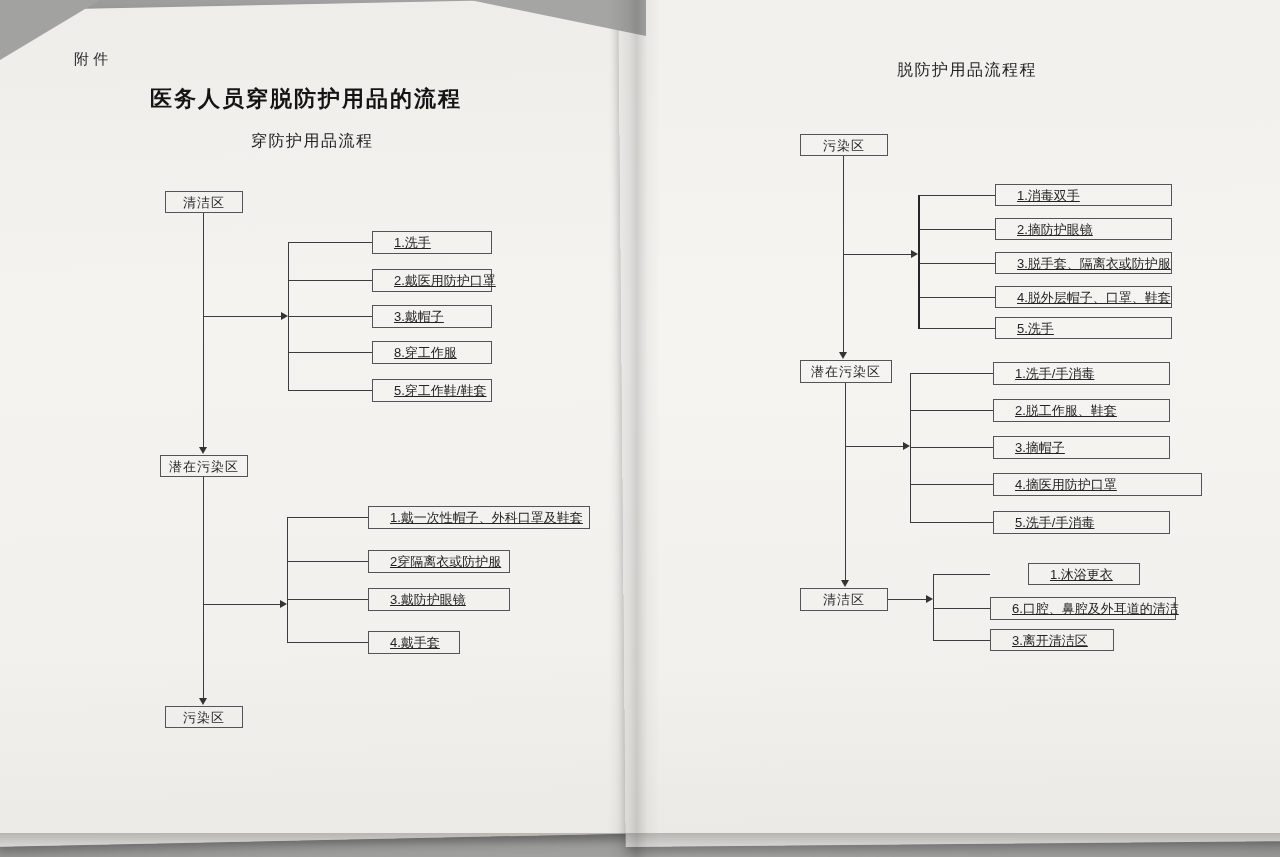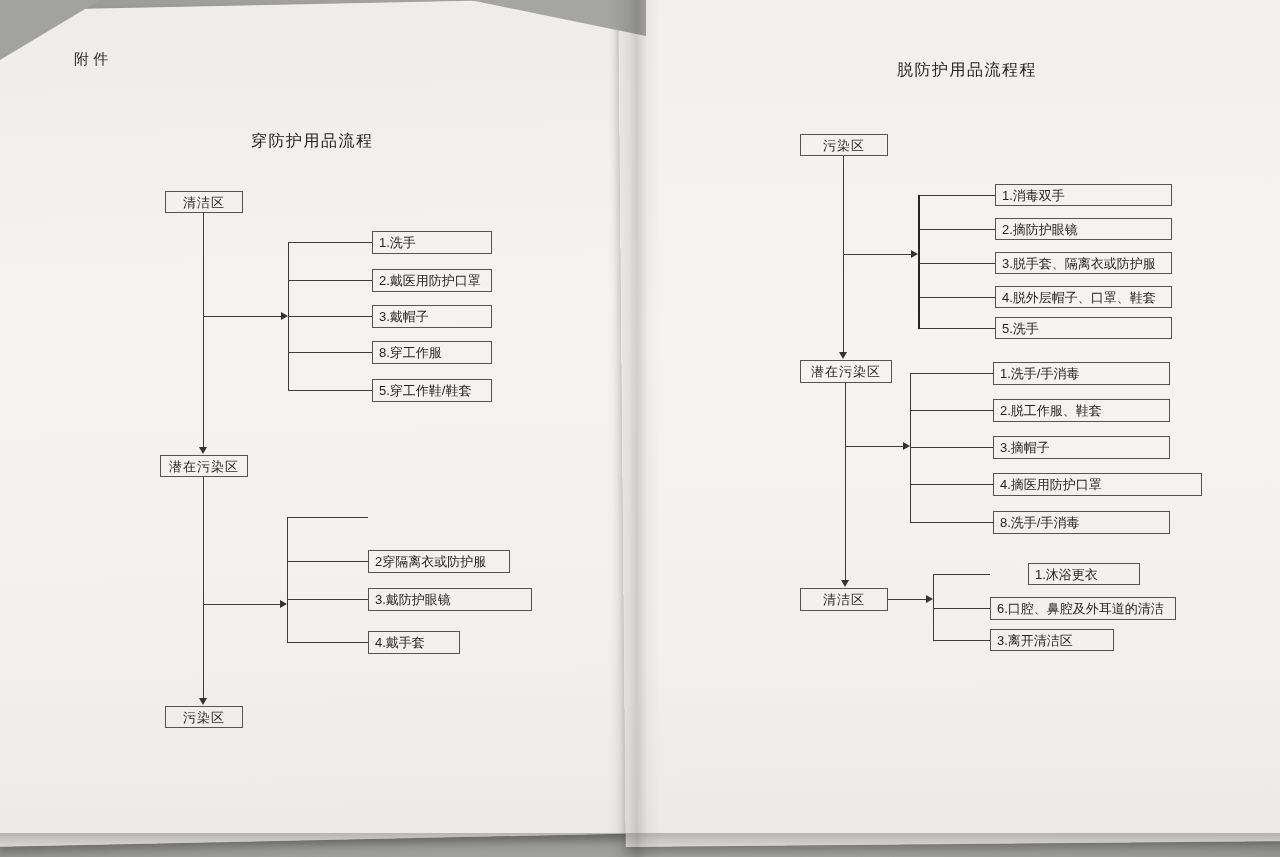--- a/index.html
+++ b/index.html
@@ -34,21 +34,21 @@
   .txt { position:absolute; z-index:2; color:#2a2a2a; white-space:nowrap; }
   .title { font-size:22px; font-weight:bold; letter-spacing:2px; color:#141414; }
   .subtitle { font-size:16px; letter-spacing:1.5px; color:#222; }
 
   .zone, .item {
     position:absolute; z-index:2; box-sizing:border-box;
     border:1px solid #545454; color:#242424; background:transparent;
     display:flex; align-items:center; font-size:13px; line-height:1;
   }
   .zone { justify-content:center; letter-spacing:1px; }
-  .item { padding-left:6px; white-space:nowrap; }
+  .item { padding-left:21px; white-space:nowrap;text-decoration:underline; }
 
   .vl { position:absolute; z-index:2; width:1px; background:#3c3c3c; }
   .hl { position:absolute; z-index:2; height:1px; background:#3c3c3c; }
   .vl.thick { width:2px; background:#262626; }
   .arr-d { position:absolute; z-index:2; width:0; height:0;
     border-left:4px solid transparent; border-right:4px solid transparent; border-top:7px solid #333; }
   .arr-r { position:absolute; z-index:2; width:0; height:0;
     border-top:4px solid transparent; border-bottom:4px solid transparent; border-left:7px solid #333; }
 </style>
 </head>
@@ -57,20 +57,21 @@
 <div class="photo">
 
   <div class="paper paper-left"></div>
   <div class="paper paper-right"></div>
   <div class="overlay corner-tl"></div>
   <div class="overlay top-notch"></div>
   <div class="overlay seam"></div>
   <div class="overlay bottom-edge"></div>
 
   <div class="txt" style="left:74px; top:50px; font-size:15px;">附 件</div>
+  <div class="txt title" style="left:150px; top:84px;">医务人员穿脱防护用品的流程</div>
   <div class="txt subtitle" style="left:251px; top:131px;text-align:right;">穿防护用品流程</div>
 
   <div class="zone" style="left:165px; top:191px; width:78px; height:22px;">清洁区</div>
   <div class="zone" style="left:160px; top:455px; width:88px; height:22px;">潜在污染区</div>
   <div class="zone" style="left:165px; top:706px; width:78px; height:22px;">污染区</div>
 
   <div class="vl" style="left:203px; top:213px; height:234px;"></div>
   <div class="arr-d" style="left:199px; top:447px;"></div>
 
   <div class="hl" style="left:204px; top:316px; width:78px;"></div>
@@ -92,22 +93,23 @@
   <div class="arr-d" style="left:199px; top:698px;"></div>
 
   <div class="hl" style="left:204px; top:604px; width:76px;"></div>
   <div class="arr-r" style="left:280px; top:600px;"></div>
   <div class="vl" style="left:287px; top:517px; height:126px;"></div>
   <div class="hl" style="left:288px; top:517px; width:80px;"></div>
   <div class="hl" style="left:288px; top:561px; width:80px;"></div>
   <div class="hl" style="left:288px; top:599px; width:80px;"></div>
   <div class="hl" style="left:288px; top:642px; width:80px;"></div>
 
+  <div class="item" style="left:368px; top:506px; width:222px; height:23px;">1.戴一次性帽子、外科口罩及鞋套</div>
   <div class="item" style="left:368px; top:550px; width:142px; height:23px;">2穿隔离衣或防护服</div>
-  <div class="item" style="left:368px; top:588px; width:164px; height:23px;">3.戴防护眼镜</div>
+  <div class="item" style="left:368px; top:588px; width:142px; height:23px;">3.戴防护眼镜</div>
   <div class="item" style="left:368px; top:631px; width:92px; height:23px;">4.戴手套</div>
 
   <div class="txt subtitle" style="left:897px; top:60px;">脱防护用品流程程</div>
 
   <div class="zone" style="left:800px; top:134px; width:88px; height:22px;">污染区</div>
   <div class="zone" style="left:800px; top:360px; width:92px; height:23px;">潜在污染区</div>
   <div class="zone" style="left:800px; top:588px; width:88px; height:23px;">清洁区</div>
 
   <div class="vl" style="left:843px; top:156px; height:196px;"></div>
   <div class="arr-d" style="left:839px; top:352px;"></div>
@@ -136,21 +138,21 @@
   <div class="hl" style="left:911px; top:373px; width:82px;"></div>
   <div class="hl" style="left:911px; top:410px; width:82px;"></div>
   <div class="hl" style="left:911px; top:447px; width:82px;"></div>
   <div class="hl" style="left:911px; top:484px; width:82px;"></div>
   <div class="hl" style="left:911px; top:522px; width:82px;"></div>
 
   <div class="item" style="left:993px; top:362px; width:177px; height:23px;">1.洗手/手消毒</div>
   <div class="item" style="left:993px; top:399px; width:177px; height:23px;">2.脱工作服、鞋套</div>
   <div class="item" style="left:993px; top:436px; width:177px; height:23px;">3.摘帽子</div>
   <div class="item" style="left:993px; top:473px; width:209px; height:23px;">4.摘医用防护口罩</div>
-  <div class="item" style="left:993px; top:511px; width:177px; height:23px;">8.洗手/手消毒</div>
+  <div class="item" style="left:993px; top:511px; width:177px; height:23px;">5.洗手/手消毒</div>
 
   <div class="hl" style="left:888px; top:599px; width:38px;"></div>
   <div class="arr-r" style="left:926px; top:595px;"></div>
   <div class="vl" style="left:933px; top:574px; height:67px;"></div>
   <div class="hl" style="left:934px; top:574px; width:56px;"></div>
   <div class="hl" style="left:934px; top:608px; width:56px;"></div>
   <div class="hl" style="left:934px; top:640px; width:56px;"></div>
 
   <div class="item" style="left:990px; top:563px; width:112px; height:22px;margin-left:38px;">1.沐浴更衣</div>
   <div class="item" style="left:990px; top:597px; width:186px; height:23px;">6.口腔、鼻腔及外耳道的清洁</div>

